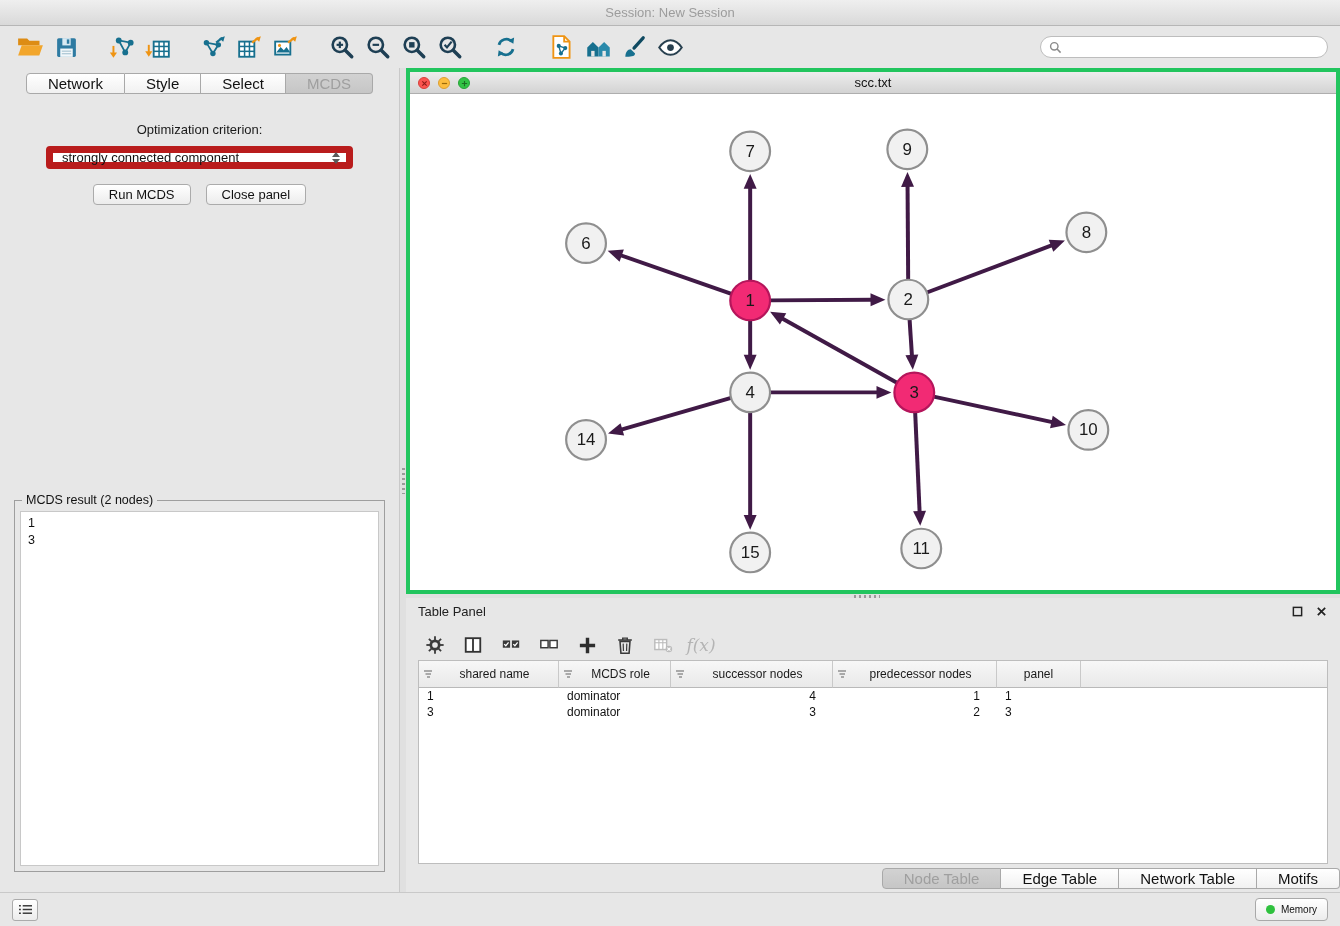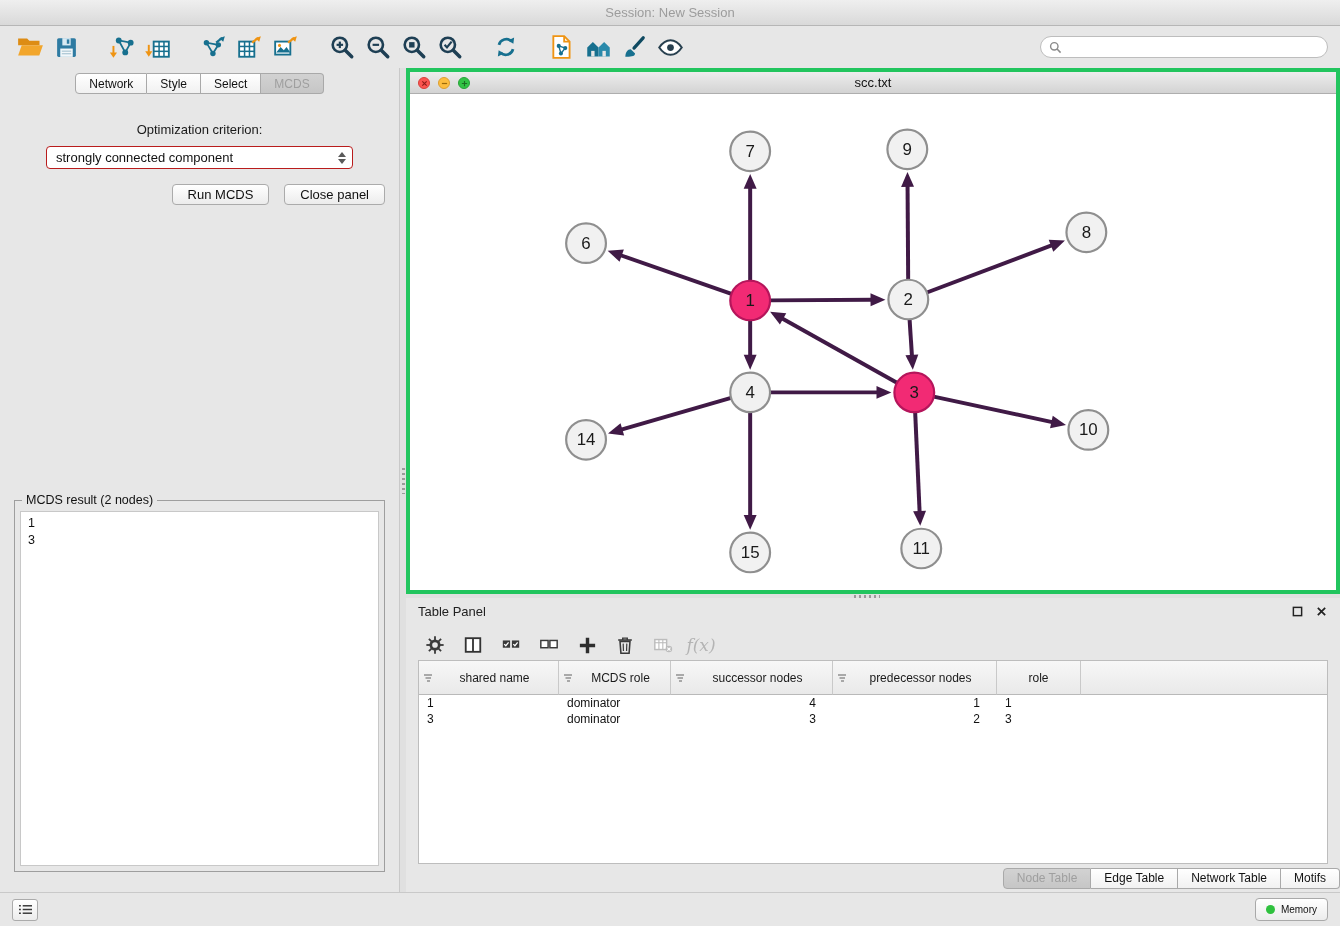--- a/index.html
+++ b/index.html
@@ -23,32 +23,32 @@
   .vsplit{width:6px;flex:none;background:#e0e0e0;position:relative;cursor:col-resize}
   .vsplit::after{content:"";position:absolute;left:1.5px;top:400px;width:3px;height:26px;background:repeating-linear-gradient(#9a9a9a 0 2px,transparent 2px 5px)}
 
   
   .cpanel{width:400px;flex:none;display:flex;flex-direction:column;background:#e7e7e7;border-right:1px solid #c9c9c9}
   .panel-head{height:26px;flex:none;display:flex;align-items:center;padding:0 12px}
   .panel-title{font-size:13px;color:#222}
   .panel-btns{margin-left:auto;display:flex;gap:10px;align-items:center}
   .winbtn{width:14px;height:14px;border:none;background:transparent;display:flex;align-items:center;justify-content:center;cursor:pointer;padding:0}
   .cp-tabs{display:flex;justify-content:center;margin:5px 0 2px;flex:none}
-  .seg-tab{height:21px;padding:0 13px;background:linear-gradient(#ffffff,#f1f1f1);border:1px solid #a9a9a9;border-left:none;font-size:12px;display:flex;align-items:center;cursor:pointer;color:#111}
+  .seg-tab{height:21px;padding:0 21px;background:linear-gradient(#ffffff,#f1f1f1);border:1px solid #a9a9a9;border-left:none;font-size:15px;display:flex;align-items:center;cursor:pointer;color:#111}
   .seg-tab:first-child{border-left:1px solid #a9a9a9;border-radius:4px 0 0 4px}
   .seg-tab:last-child{border-radius:0 4px 4px 0}
   .seg-tab.active{background:linear-gradient(#d2d2d2,#c6c6c6);color:#9f9f9f;cursor:default}
   .cp-body{flex:1;display:flex;flex-direction:column;padding:10px 14px 10px 14px;min-height:0}
   .opt-label{text-align:center;font-size:13px;margin:16px 0 9px;color:#1a1a1a}
-  .dropdown{height:23px;background:#fff;border:1px solid #b91c1c;border-radius:4px;display:flex;align-items:center;padding:0 4px 0 9px;margin:0 32px;cursor:pointer}
+  .dropdown{height:23px;background:#fff;border:7px solid #b91c1c;border-radius:4px;display:flex;align-items:center;padding:0 4px 0 9px;margin:0 32px;cursor:pointer}
   .dd-value{flex:1;font-size:13px;color:#111}
   .dd-stepper{width:13px;height:17px;display:flex;flex-direction:column;align-items:center;justify-content:center;gap:2px}
   .dd-up{width:0;height:0;border-left:4px solid transparent;border-right:4px solid transparent;border-bottom:5px solid #5a5a5a}
   .dd-down{width:0;height:0;border-left:4px solid transparent;border-right:4px solid transparent;border-top:5px solid #5a5a5a}
-  .cp-buttons{display:flex;justify-content:flex-end;gap:15px;margin:15px 0 0;flex:none}
+  .cp-buttons{display:flex;justify-content:center;gap:15px;margin:15px 0 0;flex:none}
   .pushbtn{height:21px;padding:0 15px;background:linear-gradient(#ffffff,#ececec);border:1px solid #ababab;border-radius:4px;font-size:13px;cursor:pointer;font-family:"Liberation Sans",sans-serif;color:#111}
   .result-box{margin:auto 0 10px 0;height:372px;border:1px solid #9e9e9e;position:relative;padding:10px 5px 5px 5px;flex:none}
   .result-legend{position:absolute;top:-8px;left:7px;background:#e7e7e7;padding:0 4px;font-size:12.5px;color:#111}
   .result-area{background:#fff;border:1px solid #c8c8c8;width:100%;height:100%;padding:3px 7px;font-size:12.5px;line-height:17px;overflow:auto;color:#111}
 
   
   .rightcol{flex:1;display:flex;flex-direction:column;min-width:0}
   .netwin{height:526px;flex:none;display:flex;flex-direction:column;border:4px solid #22c55e;background:#fff}
   .netwin-titlebar{height:22px;flex:none;background:linear-gradient(#ededed,#d3d3d3);border-bottom:1px solid #aeaeae;display:flex;align-items:center;padding:0 8px;position:relative}
   .lights{display:flex;gap:8px;position:absolute;left:8px;top:5px}
@@ -63,21 +63,21 @@
   .hsplit{height:4px;flex:none;background:#e0e0e0;position:relative;cursor:row-resize}
   .hsplit::after{content:"";position:absolute;top:0.5px;left:448px;width:26px;height:3px;background:repeating-linear-gradient(90deg,#9a9a9a 0 2px,transparent 2px 5px)}
 
   
   .tpanel{flex:1;display:flex;flex-direction:column;min-height:0;background:#e7e7e7}
   .tp-toolbar{height:36px;flex:none;display:flex;align-items:flex-end;gap:8px;padding:0 14px}
   .tp-btn{width:30px;height:30px;border:none;background:transparent;display:flex;align-items:center;justify-content:center;cursor:pointer;flex:none}
   .tp-btn.disabled{cursor:default}
   .fx{font-family:"DejaVu Serif",serif;font-style:italic;font-size:17px;color:#b4b4b4}
   .tp-table-wrap{flex:1;margin:0 12px;background:#fff;border:1px solid #bdbdbd;overflow:hidden;display:flex;flex-direction:column;min-height:0}
-  .tp-head{display:flex;height:34px;flex:none}
+  .tp-head{display:flex;height:27px;flex:none}
   .th{background:linear-gradient(#f7f7f7,#e9e9e9);border-right:1px solid #c9c9c9;border-bottom:1px solid #b9b9b9;display:flex;align-items:center;font-size:12px;padding:0 4px;color:#1a1a1a}
   .th .lbl{margin:0 auto}
   .th .sorticon{flex:none;margin-right:2px}
   .tp-row{display:flex;height:16px;flex:none;background:#fff}
   .td{font-size:12px;padding:0 8px;display:flex;align-items:center;color:#111}
   .td.num{justify-content:flex-end;padding-right:17px}
   .c0{width:140px}.c1{width:112px}.c2{width:162px}.c3{width:164px}.c4{width:84px}
   .filler{flex:1;border-right:none !important}
   .tp-tabs{height:28px;flex:none;display:flex;align-items:center;justify-content:flex-end}
 
@@ -511,21 +511,21 @@
               <svg class="sorticon" viewBox="0 0 10 10" width="10" height="10">
                   <g stroke="#8a8a8a" stroke-width="1.4">
                     <line x1="1" y1="2" x2="9" y2="2"></line>
                     <line x1="2.5" y1="5" x2="8" y2="5"></line>
                     <line x1="4" y1="8" x2="7" y2="8"></line>
                   </g>
                 </svg>
               <span class="lbl">predecessor nodes</span>
             </div>
             <div class="th c4">
-              <span class="lbl">role</span>
+              <span class="lbl">panel</span>
             </div>
             <div class="th filler"></div>
           </div>
           <div class="tp-row">
             <div class="td c0">1</div>
             <div class="td c1">dominator</div>
             <div class="td c2 num">4</div>
             <div class="td c3 num">1</div>
             <div class="td c4">1</div>
             <div class="td filler"></div>

